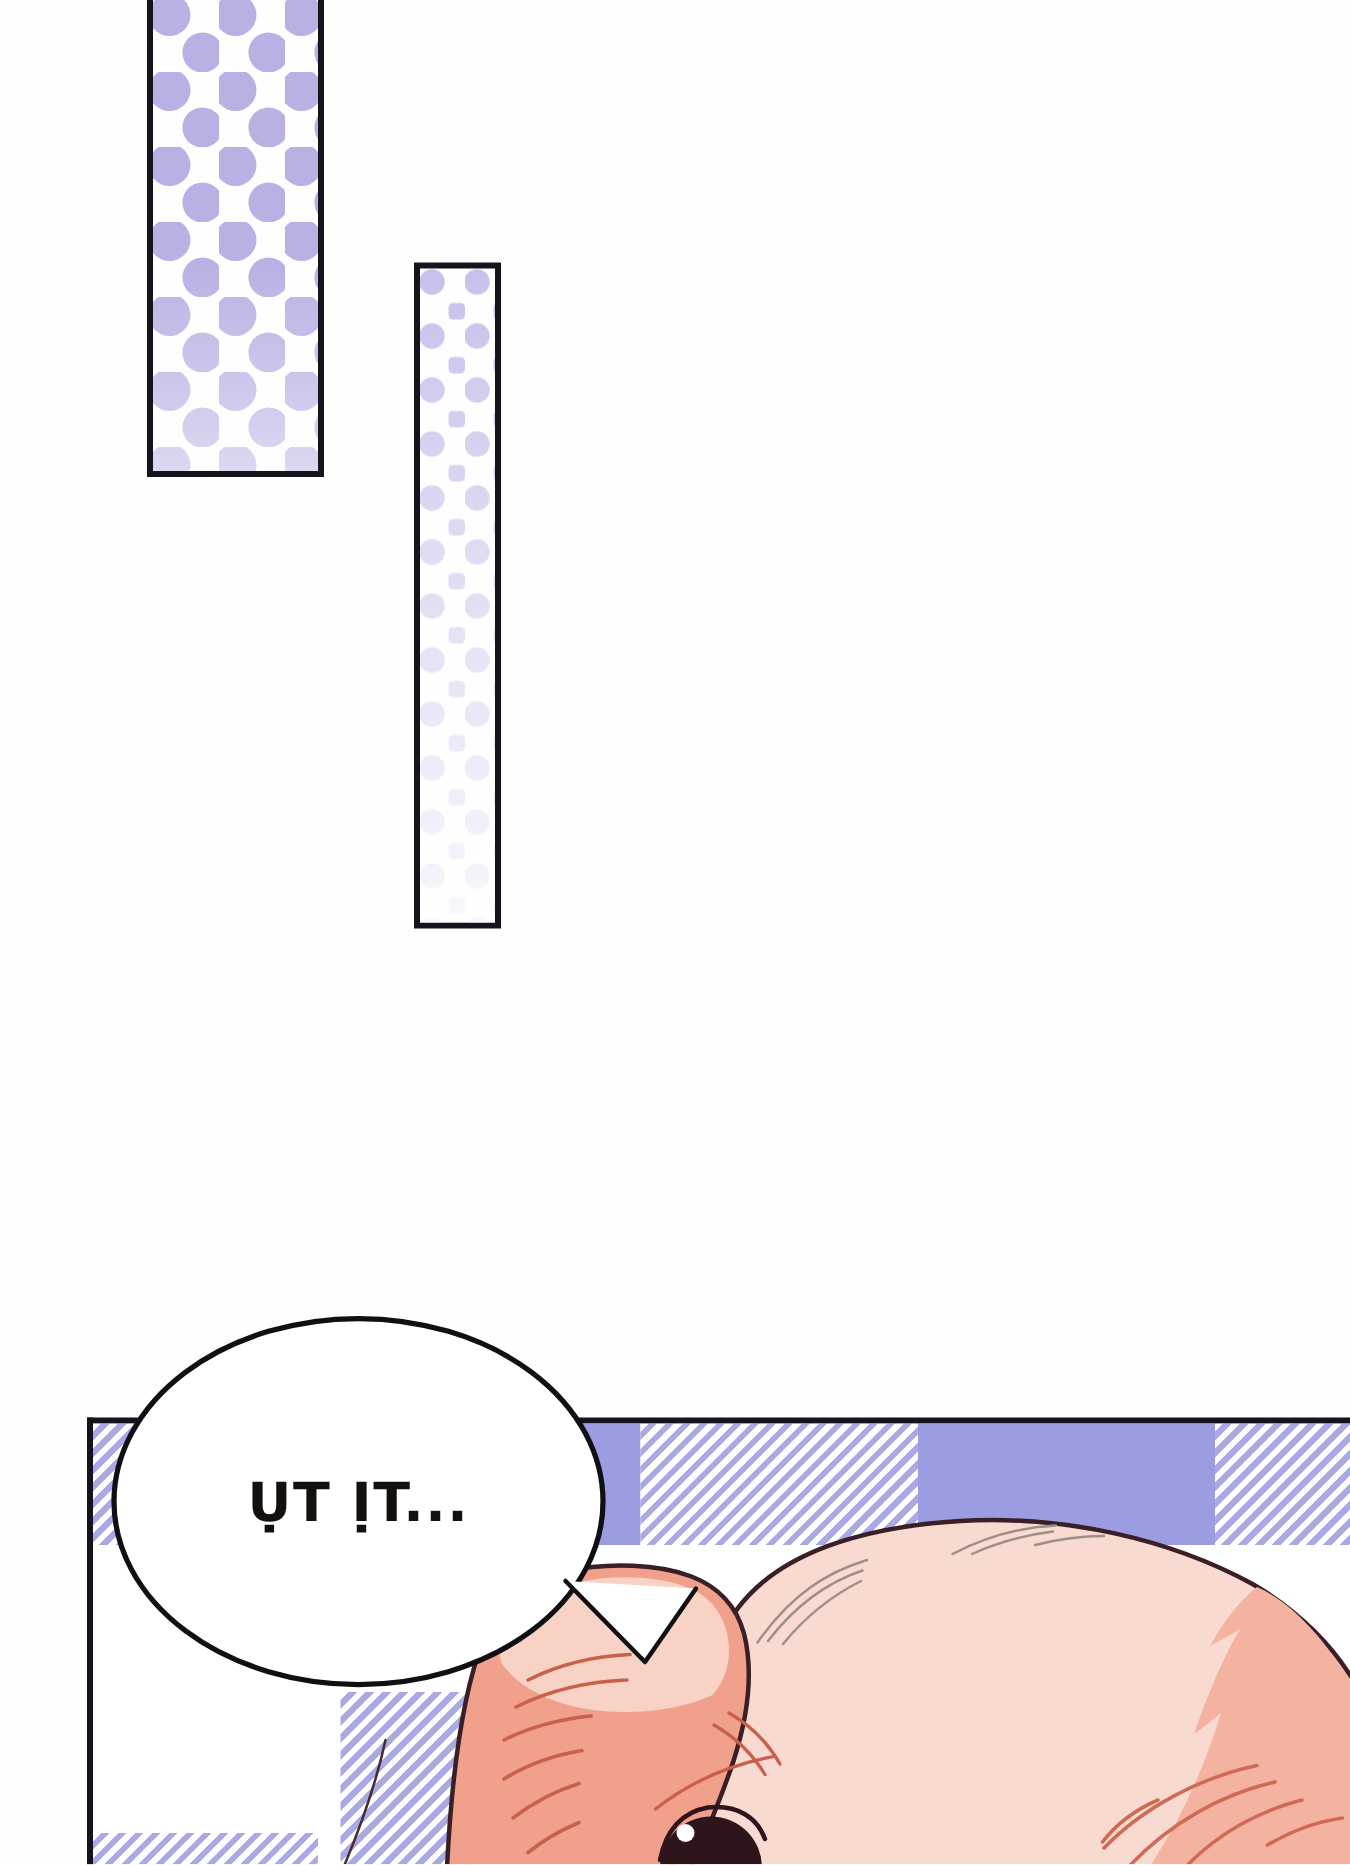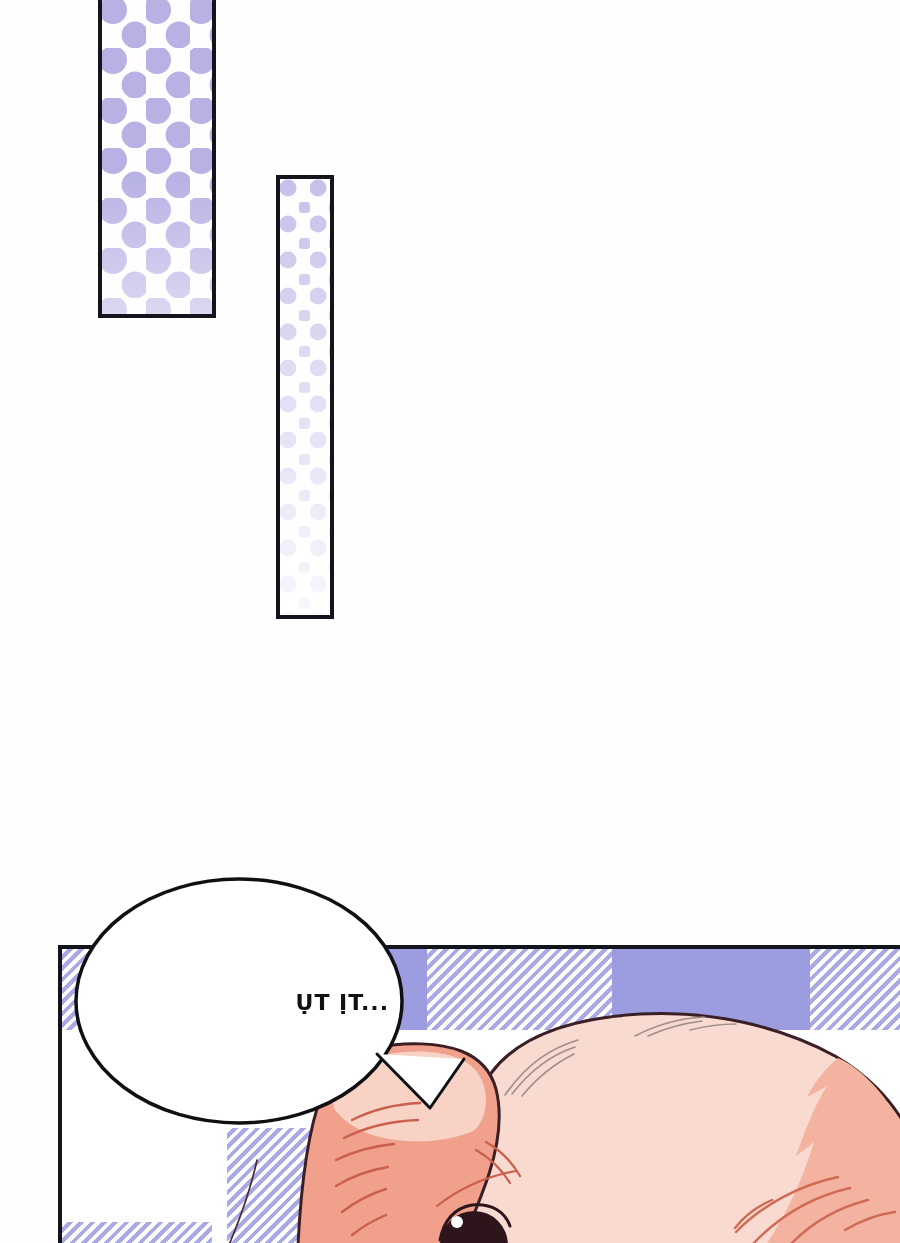--- a/index.html
+++ b/index.html
@@ -35,23 +35,23 @@
   .pb3{left:365px;top:0;width:185px;height:81px;}
   .pb4{left:550px;top:0;width:198px;height:81px;}
   .pb5{left:748px;top:0;width:90px;height:81px;}
   .pb6{left:165px;top:179px;width:93px;height:115px;}
   .pb7{left:0;top:273px;width:150px;height:21px;}
   .pig-art{position:absolute;left:0;top:0;}
   
   .bubble-svg{position:absolute;left:60px;top:870px;}
   .bubble-text{
     position:absolute;left:89px;top:986px;width:300px;height:34px;
-    line-height:34px;text-align:right;
+    line-height:34px;text-align:center;
     font-family:"DejaVu Sans","Liberation Sans",sans-serif;
-    font-weight:700;font-size:22px;letter-spacing:1px;color:#14100e;
+    font-weight:700;font-size:36px;letter-spacing:1px;color:#14100e;
   }
 </style>
 </head>
 <body>
 
 <div class="page">
 
   <div class="panel panel-top-left">
     <svg class="dots" width="110" height="316">
       <defs>

